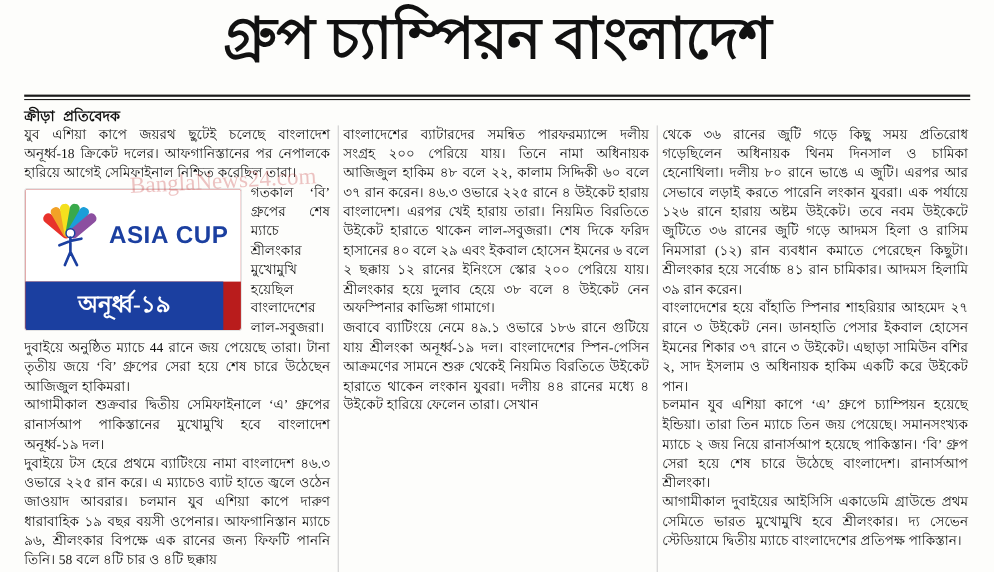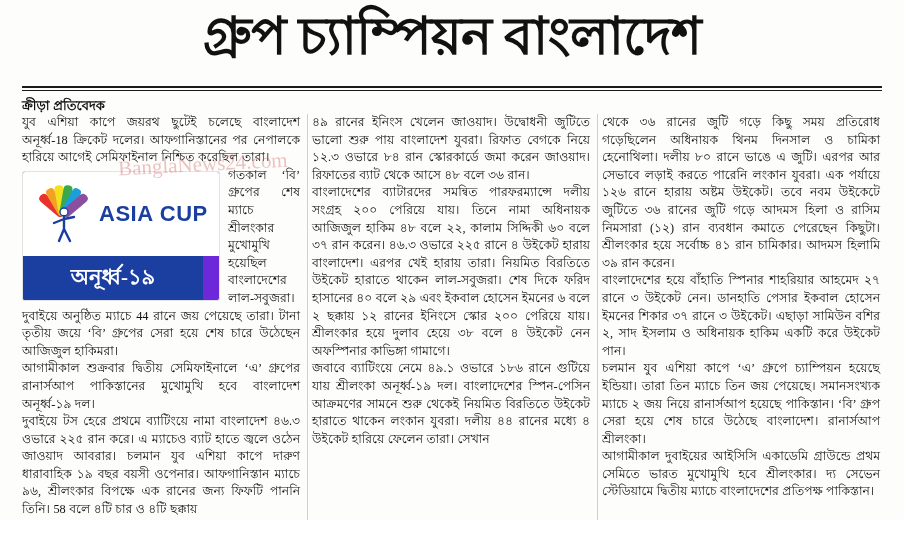--- a/index.html
+++ b/index.html
@@ -35,21 +35,21 @@
     width: 860px;
     height: 2px;
     background: #1a1a1a;
   }
   .rule-top { top: 86px; }
   .rule-bottom { top: 90px; height: 1px; background:#1a1a1a; }
   .byline {
     position: absolute;
     top: 96px;
     left: 22px;
-    font-family: Liberation Sans, sans-serif;
+    font-family: Liberation Mono, monospace;
     font-weight: bold;
     font-size: 13px;
     color: #111;
   }
   .columns {
     position: absolute;
     top: 114px;
     left: 22px;
     width: 860px;
     height: 412px;
@@ -78,21 +78,21 @@
   .div1 { left: 307px; }
   .div2 { left: 597px; }
 
   
   .logo-box {
     float: left;
     width: 196px;
     height: 128px;
     margin: 4px 8px 4px 0;
     position: relative;
-    background: #6d28d9;
+    background: #b91c1c;
     border: 1px solid #e3e3e3;
     border-radius: 3px;
     overflow: hidden;
   }
   .logo-top {
     position: absolute;
     top: 0; left: 0; right: 0;
     height: 84px;
     background: #ffffff;
     display: flex;
@@ -194,21 +194,20 @@
         </div>
         <div class="logo-bottom">অনূর্ধ্ব-১৯</div>
       </div>
 
       <p>গতকাল ‘বি’ গ্রুপের শেষ ম্যাচে শ্রীলংকার মুখোমুখি হয়েছিল বাংলাদেশের লাল-সবুজরা। দুবাইয়ে অনুষ্ঠিত ম্যাচে 44 রানে জয় পেয়েছে তারা। টানা তৃতীয় জয়ে ‘বি’ গ্রুপের সেরা হয়ে শেষ চারে উঠেছেন আজিজুল হাকিমরা।</p>
       <p>আগামীকাল শুক্রবার দ্বিতীয় সেমিফাইনালে ‘এ’ গ্রুপের রানার্সআপ পাকিস্তানের মুখোমুখি হবে বাংলাদেশ অনূর্ধ্ব-১৯ দল।</p>
       <p>দুবাইয়ে টস হেরে প্রথমে ব্যাটিংয়ে নামা বাংলাদেশ ৪৬.৩ ওভারে ২২৫ রান করে। এ ম্যাচেও ব্যাট হাতে জ্বলে ওঠেন জাওয়াদ আবরার। চলমান যুব এশিয়া কাপে দারুণ ধারাবাহিক ১৯ বছর বয়সী ওপেনার। আফগানিস্তান ম্যাচে ৯৬, শ্রীলংকার বিপক্ষে এক রানের জন্য ফিফটি পাননি তিনি। 58 বলে ৪টি চার ও ৪টি ছক্কায়</p>
     </div>
 
     <div class="col">
-      <p>৪৯ রানের ইনিংস খেলেন জাওয়াদ। উদ্বোধনী জুটিতে ভালো শুরু পায় বাংলাদেশ যুবরা। রিফাত বেগকে নিয়ে ১২.৩ ওভারে ৮৪ রান স্কোরকার্ডে জমা করেন জাওয়াদ। রিফাতের ব্যাট থেকে আসে ৪৮ বলে ৩৬ রান।</p>
       <p>বাংলাদেশের ব্যাটারদের সমন্বিত পারফরম্যান্সে দলীয় সংগ্রহ ২০০ পেরিয়ে যায়। তিনে নামা অধিনায়ক আজিজুল হাকিম ৪৮ বলে ২২, কালাম সিদ্দিকী ৬০ বলে ৩৭ রান করেন। ৪৬.৩ ওভারে ২২৫ রানে ৪ উইকেট হারায় বাংলাদেশ। এরপর খেই হারায় তারা। নিয়মিত বিরতিতে উইকেট হারাতে থাকেন লাল-সবুজরা। শেষ দিকে ফরিদ হাসানের ৪০ বলে ২৯ এবং ইকবাল হোসেন ইমনের ৬ বলে ২ ছক্কায় ১২ রানের ইনিংসে স্কোর ২০০ পেরিয়ে যায়। শ্রীলংকার হয়ে দুলাব হেয়ে ৩৮ বলে ৪ উইকেট নেন অফস্পিনার কাভিঙ্গা গামাগে।</p>
       <p>জবাবে ব্যাটিংয়ে নেমে ৪৯.১ ওভারে ১৮৬ রানে গুটিয়ে যায় শ্রীলংকা অনূর্ধ্ব-১৯ দল। বাংলাদেশের স্পিন-পেসিন আক্রমণের সামনে শুরু থেকেই নিয়মিত বিরতিতে উইকেট হারাতে থাকেন লংকান যুবরা। দলীয় ৪৪ রানের মধ্যে ৪ উইকেট হারিয়ে ফেলেন তারা। সেখান</p>
     </div>
 
     <div class="col">
       <p>থেকে ৩৬ রানের জুটি গড়ে কিছু সময় প্রতিরোধ গড়েছিলেন অধিনায়ক থিনম দিনসাল ও চামিকা হেনোথিলা। দলীয় ৮০ রানে ভাঙে এ জুটি। এরপর আর সেভাবে লড়াই করতে পারেনি লংকান যুবরা। এক পর্যায়ে ১২৬ রানে হারায় অষ্টম উইকেট। তবে নবম উইকেটে জুটিতে ৩৬ রানের জুটি গড়ে আদমস হিলা ও রাসিম নিমসারা (১২) রান ব্যবধান কমাতে পেরেছেন কিছুটা। শ্রীলংকার হয়ে সর্বোচ্চ ৪১ রান চামিকার। আদমস হিলামি ৩৯ রান করেন।</p>
       <p>বাংলাদেশের হয়ে বাঁহাতি স্পিনার শাহরিয়ার আহমেদ ২৭ রানে ৩ উইকেট নেন। ডানহাতি পেসার ইকবাল হোসেন ইমনের শিকার ৩৭ রানে ৩ উইকেট। এছাড়া সামিউন বশির ২, সাদ ইসলাম ও অধিনায়ক হাকিম একটি করে উইকেট পান।</p>
       <p>চলমান যুব এশিয়া কাপে ‘এ’ গ্রুপে চ্যাম্পিয়ন হয়েছে ইন্ডিয়া। তারা তিন ম্যাচে তিন জয় পেয়েছে। সমানসংখ্যক ম্যাচে ২ জয় নিয়ে রানার্সআপ হয়েছে পাকিস্তান। ‘বি’ গ্রুপ সেরা হয়ে শেষ চারে উঠেছে বাংলাদেশ। রানার্সআপ শ্রীলংকা।</p>
       <p>আগামীকাল দুবাইয়ের আইসিসি একাডেমি গ্রাউন্ডে প্রথম সেমিতে ভারত মুখোমুখি হবে শ্রীলংকার। দ্য সেভেন স্টেডিয়ামে দ্বিতীয় ম্যাচে বাংলাদেশের প্রতিপক্ষ পাকিস্তান।</p>
     </div>

